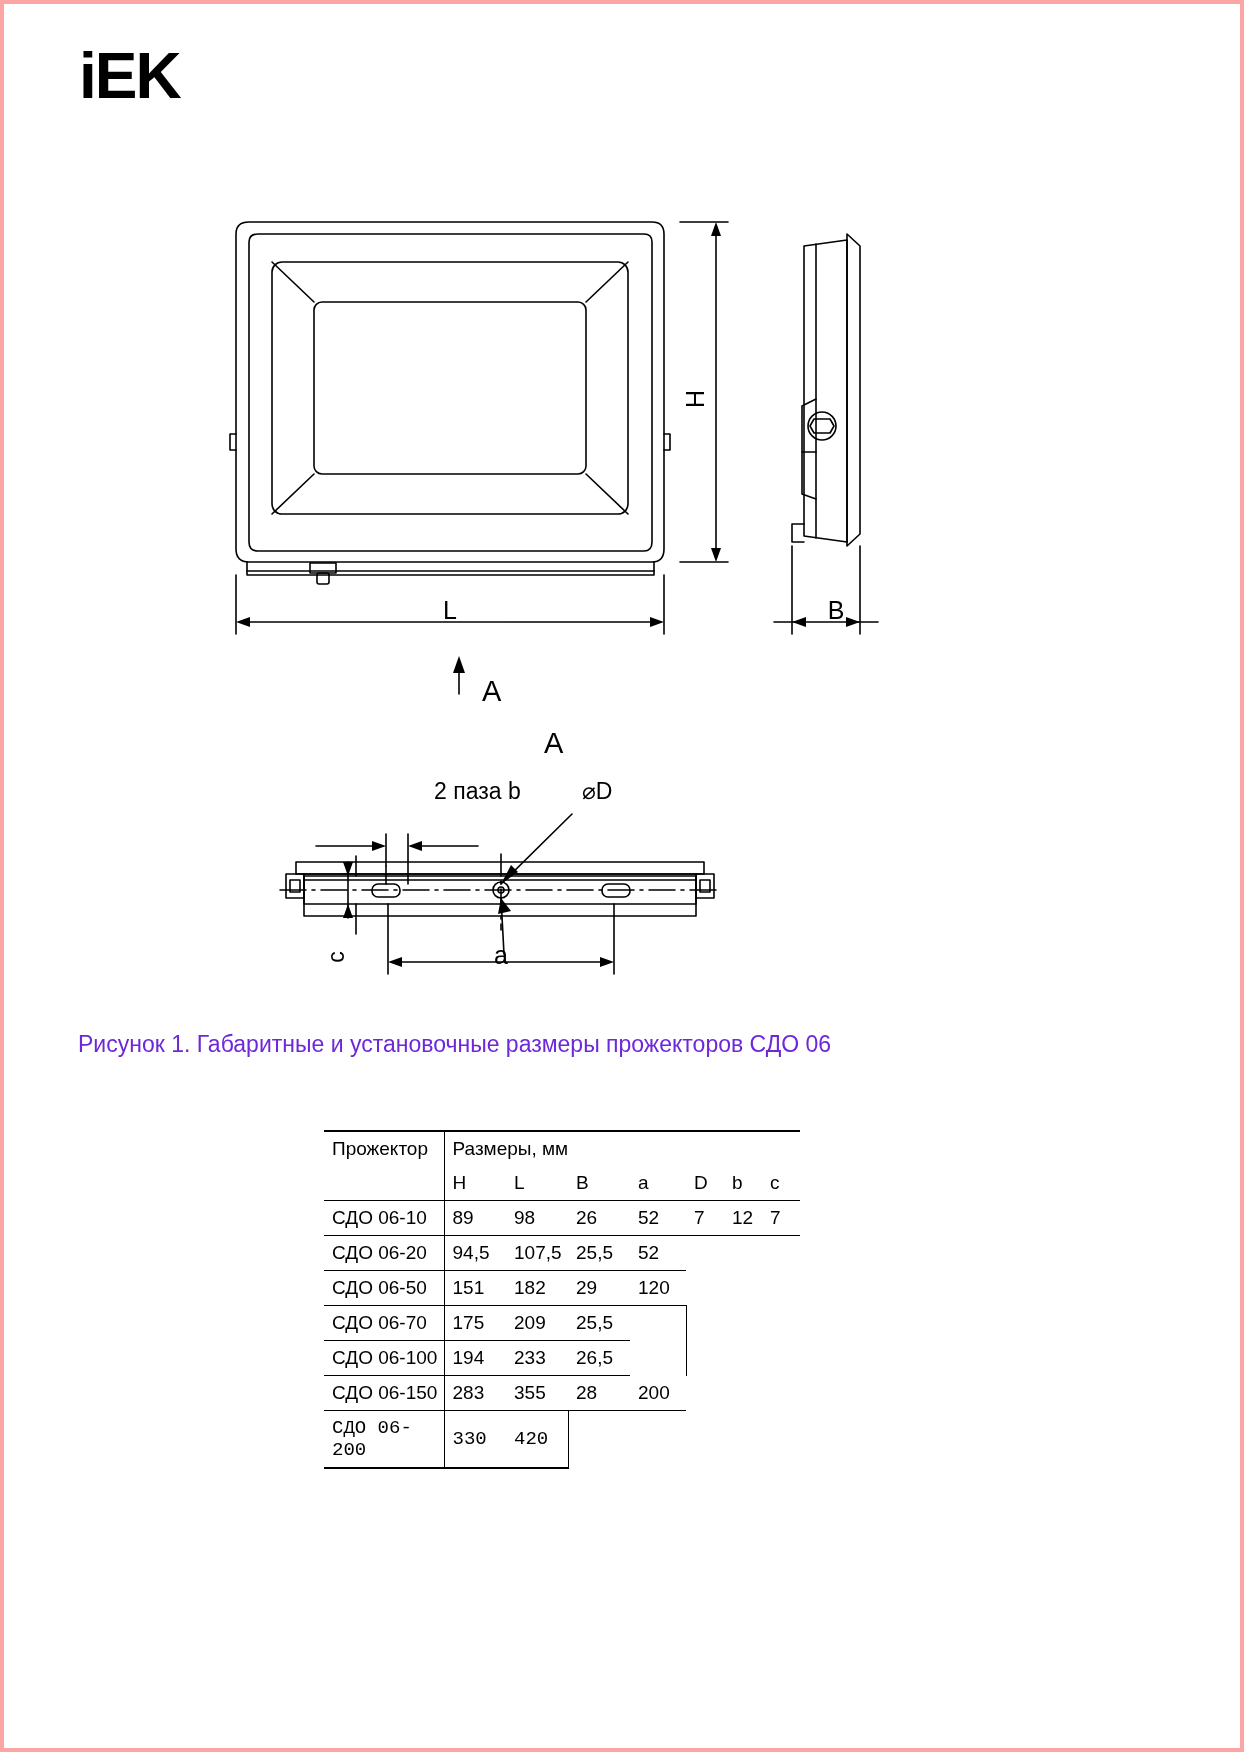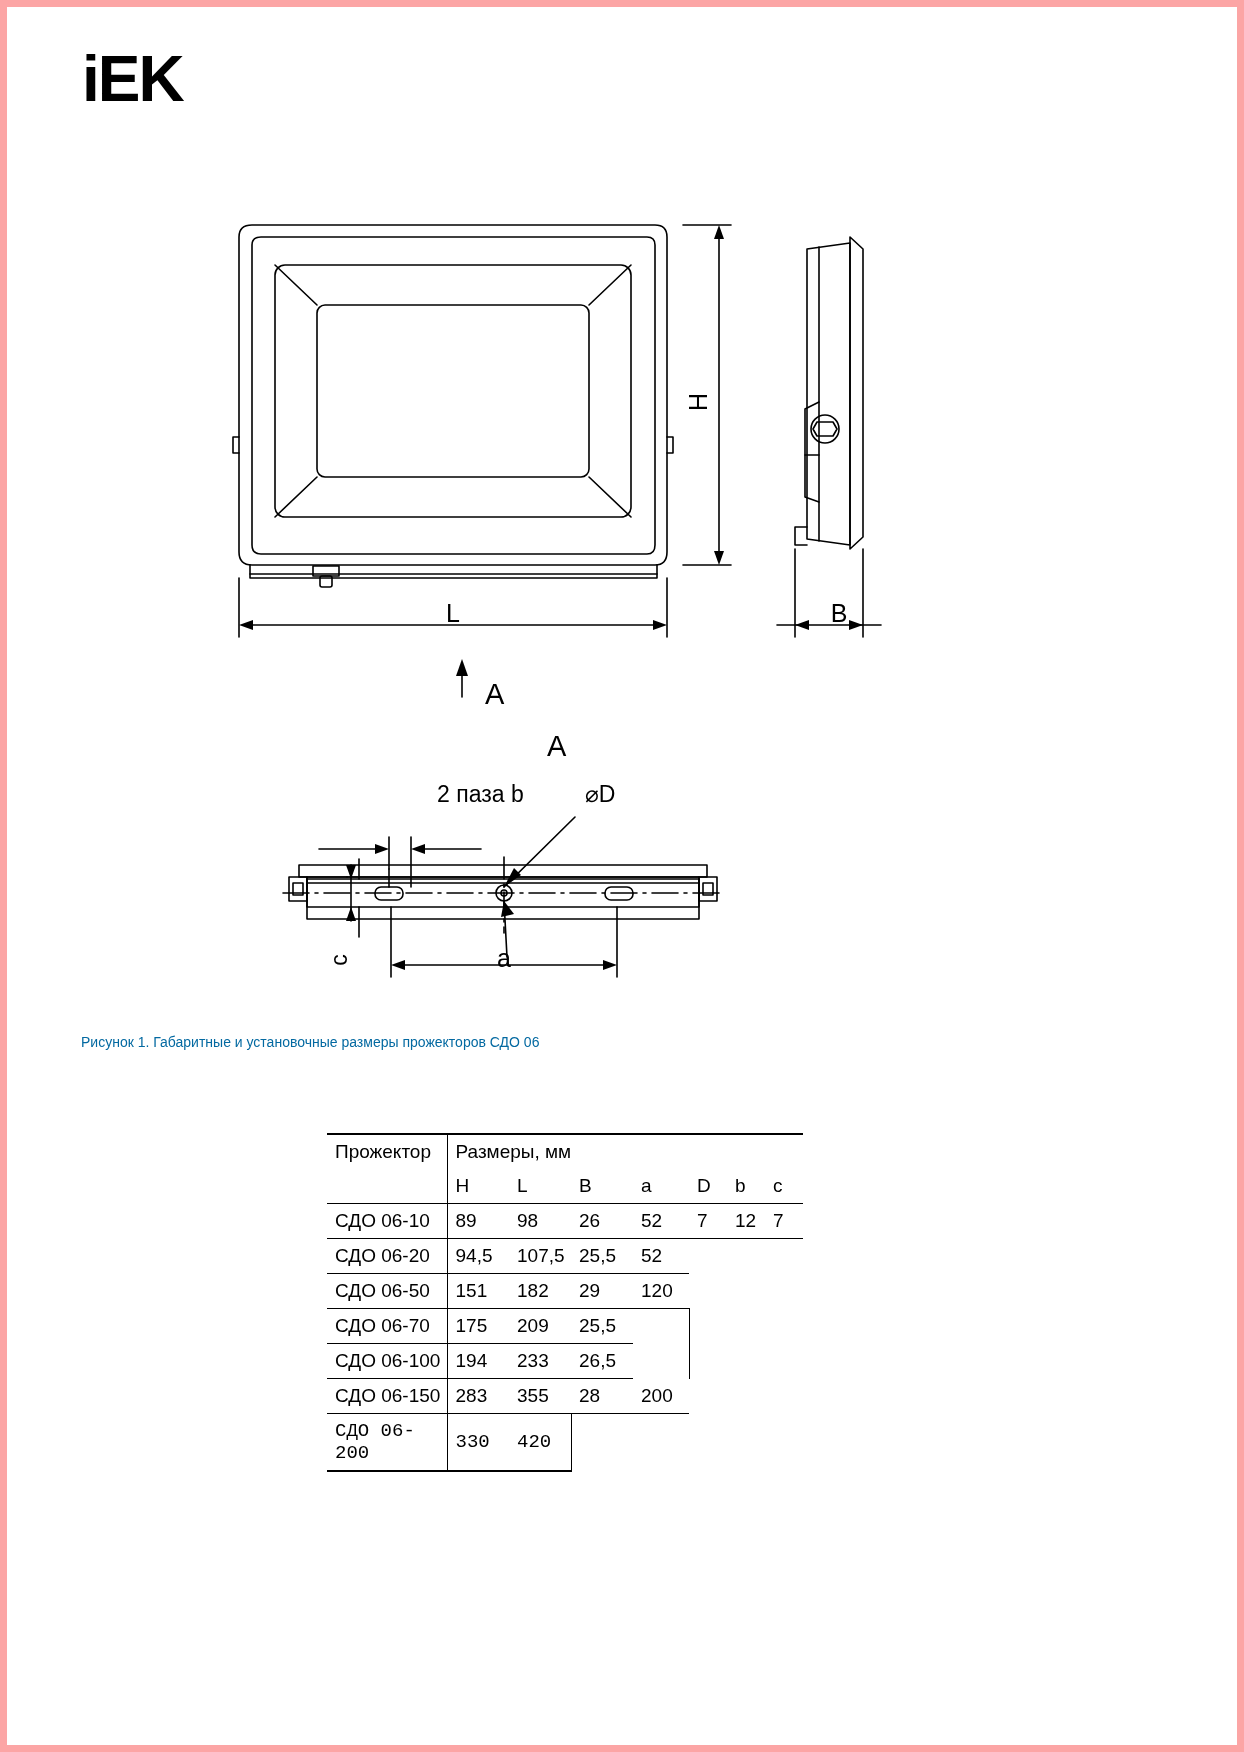--- a/index.html
+++ b/index.html
@@ -9,21 +9,21 @@
   }
   body {
     font-family: "Liberation Sans", sans-serif;
     color: #000000;
   }
   .page {
     position: relative;
     width: 1244px;
     height: 1752px;
     background: #ffffff;
-    border: 7px solid #fca5a5;
+    border: 4px solid #fca5a5;
     box-sizing: border-box;
     overflow: hidden;
   }
   
   .logo {
     position: absolute;
     left: 75px;
     top: 40px;
     font-family: "Liberation Sans", sans-serif;
     font-weight: bold;
@@ -39,22 +39,22 @@
     top: 190px;
     width: 1244px;
     height: 810px;
   }
   svg { display: block; }
   
   .caption {
     position: absolute;
     left: 74px;
     top: 1027px;
-    font-size: 14px;
-    color: #0369a1;
+    font-size: 23px;
+    color: #6d28d9;
     white-space: nowrap;
   }
   
   .table-wrap {
     position: absolute;
     left: 320px;
     top: 1082px;
     width: 460px;
   }
   table.dims {

